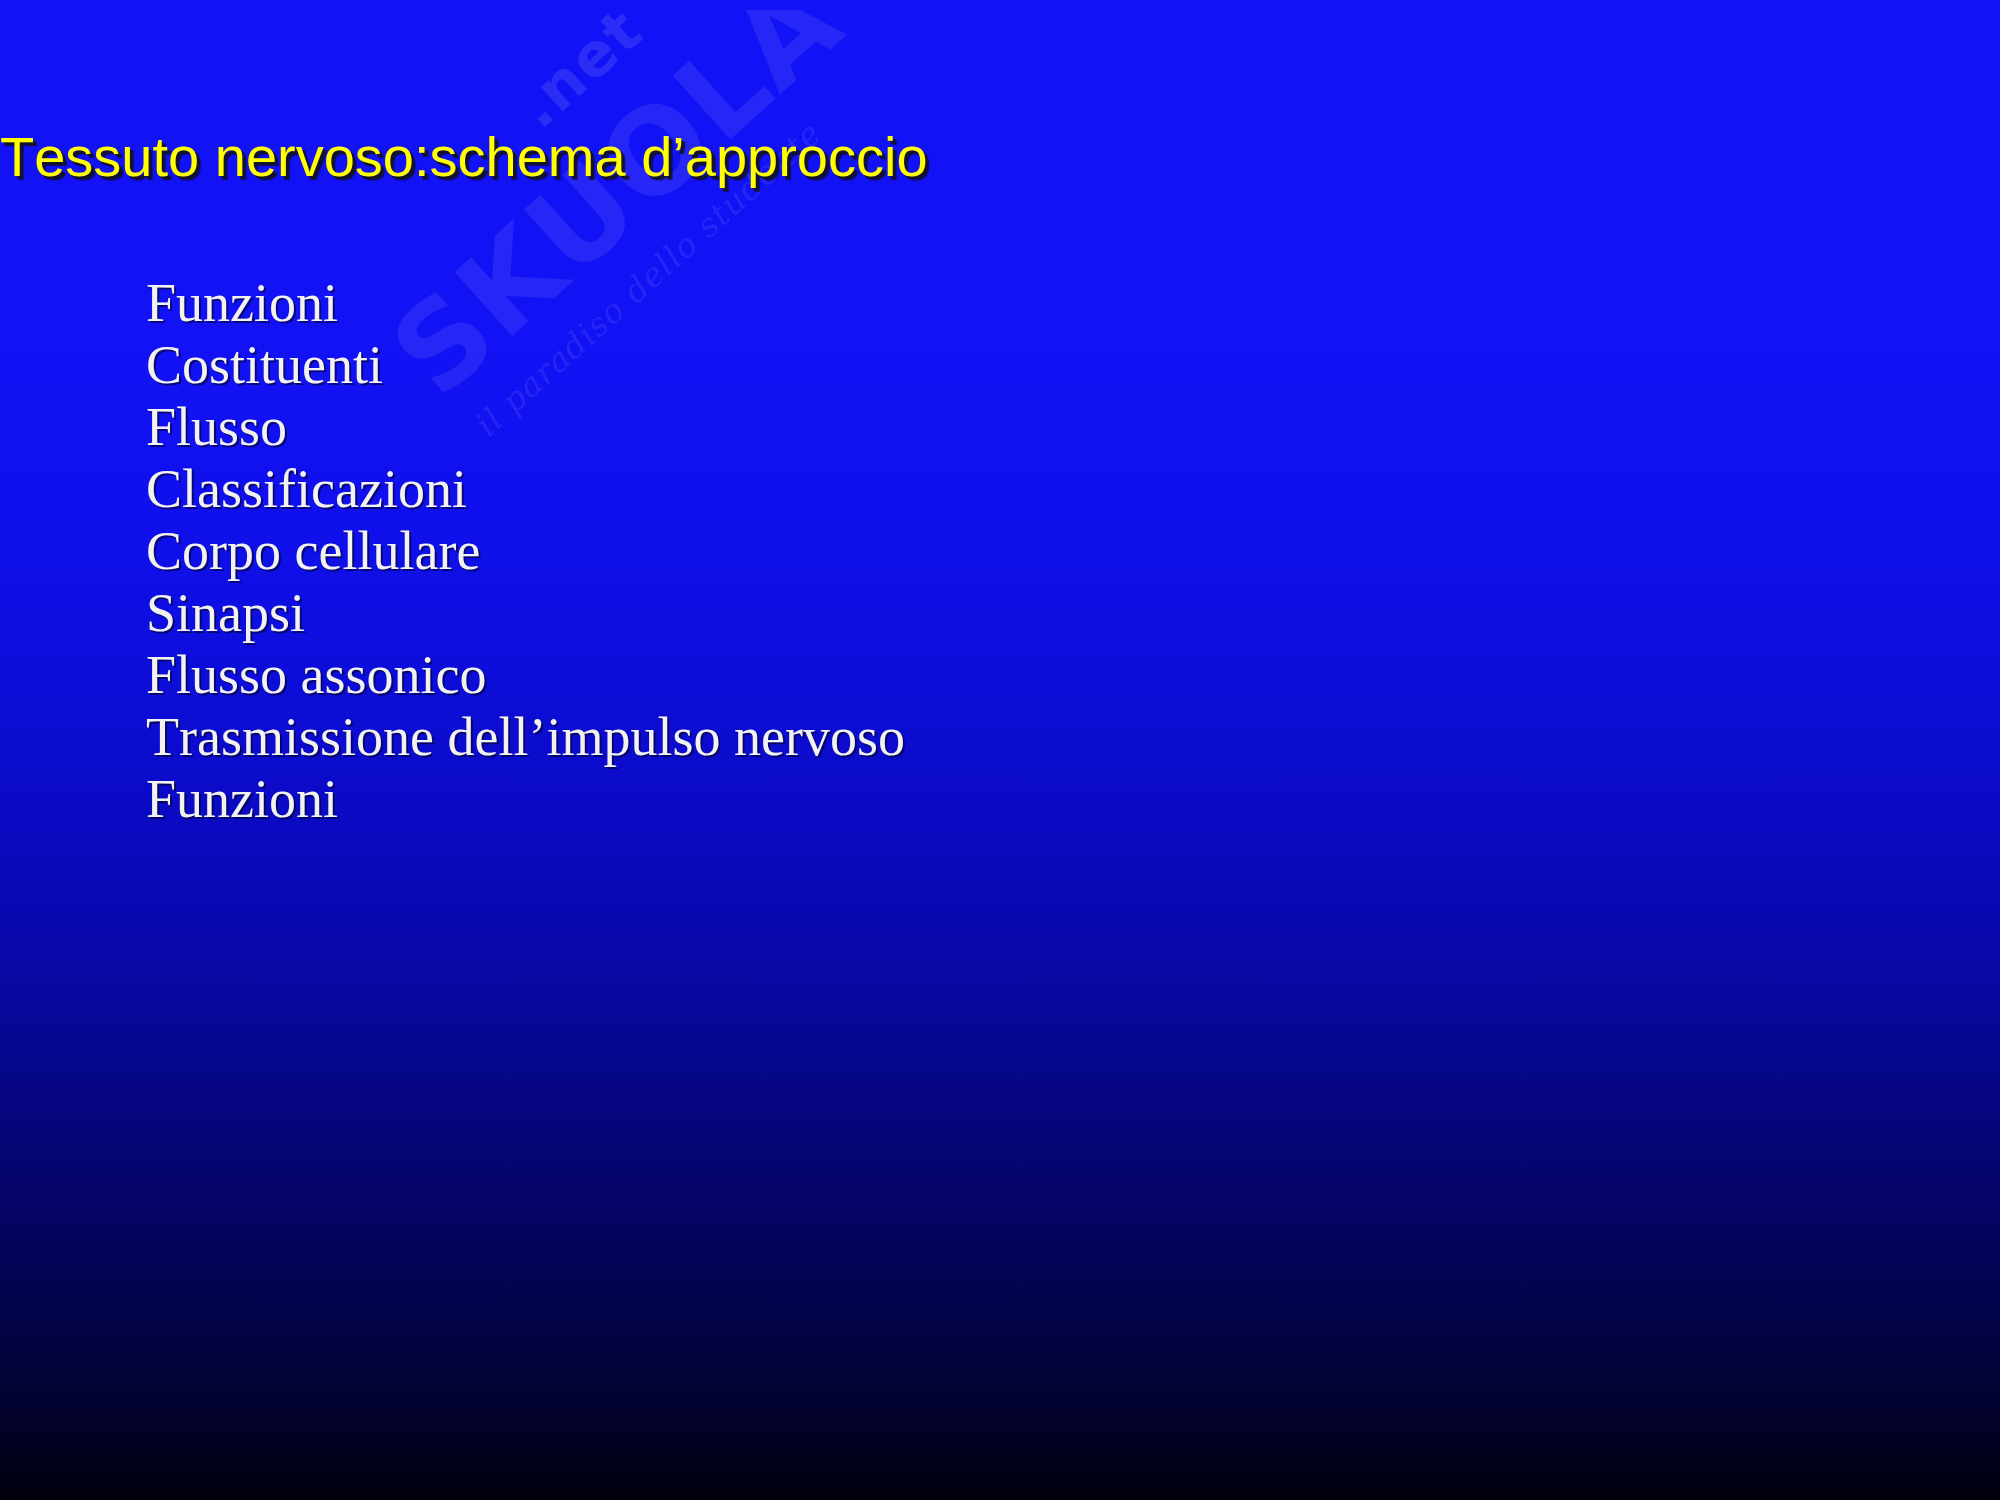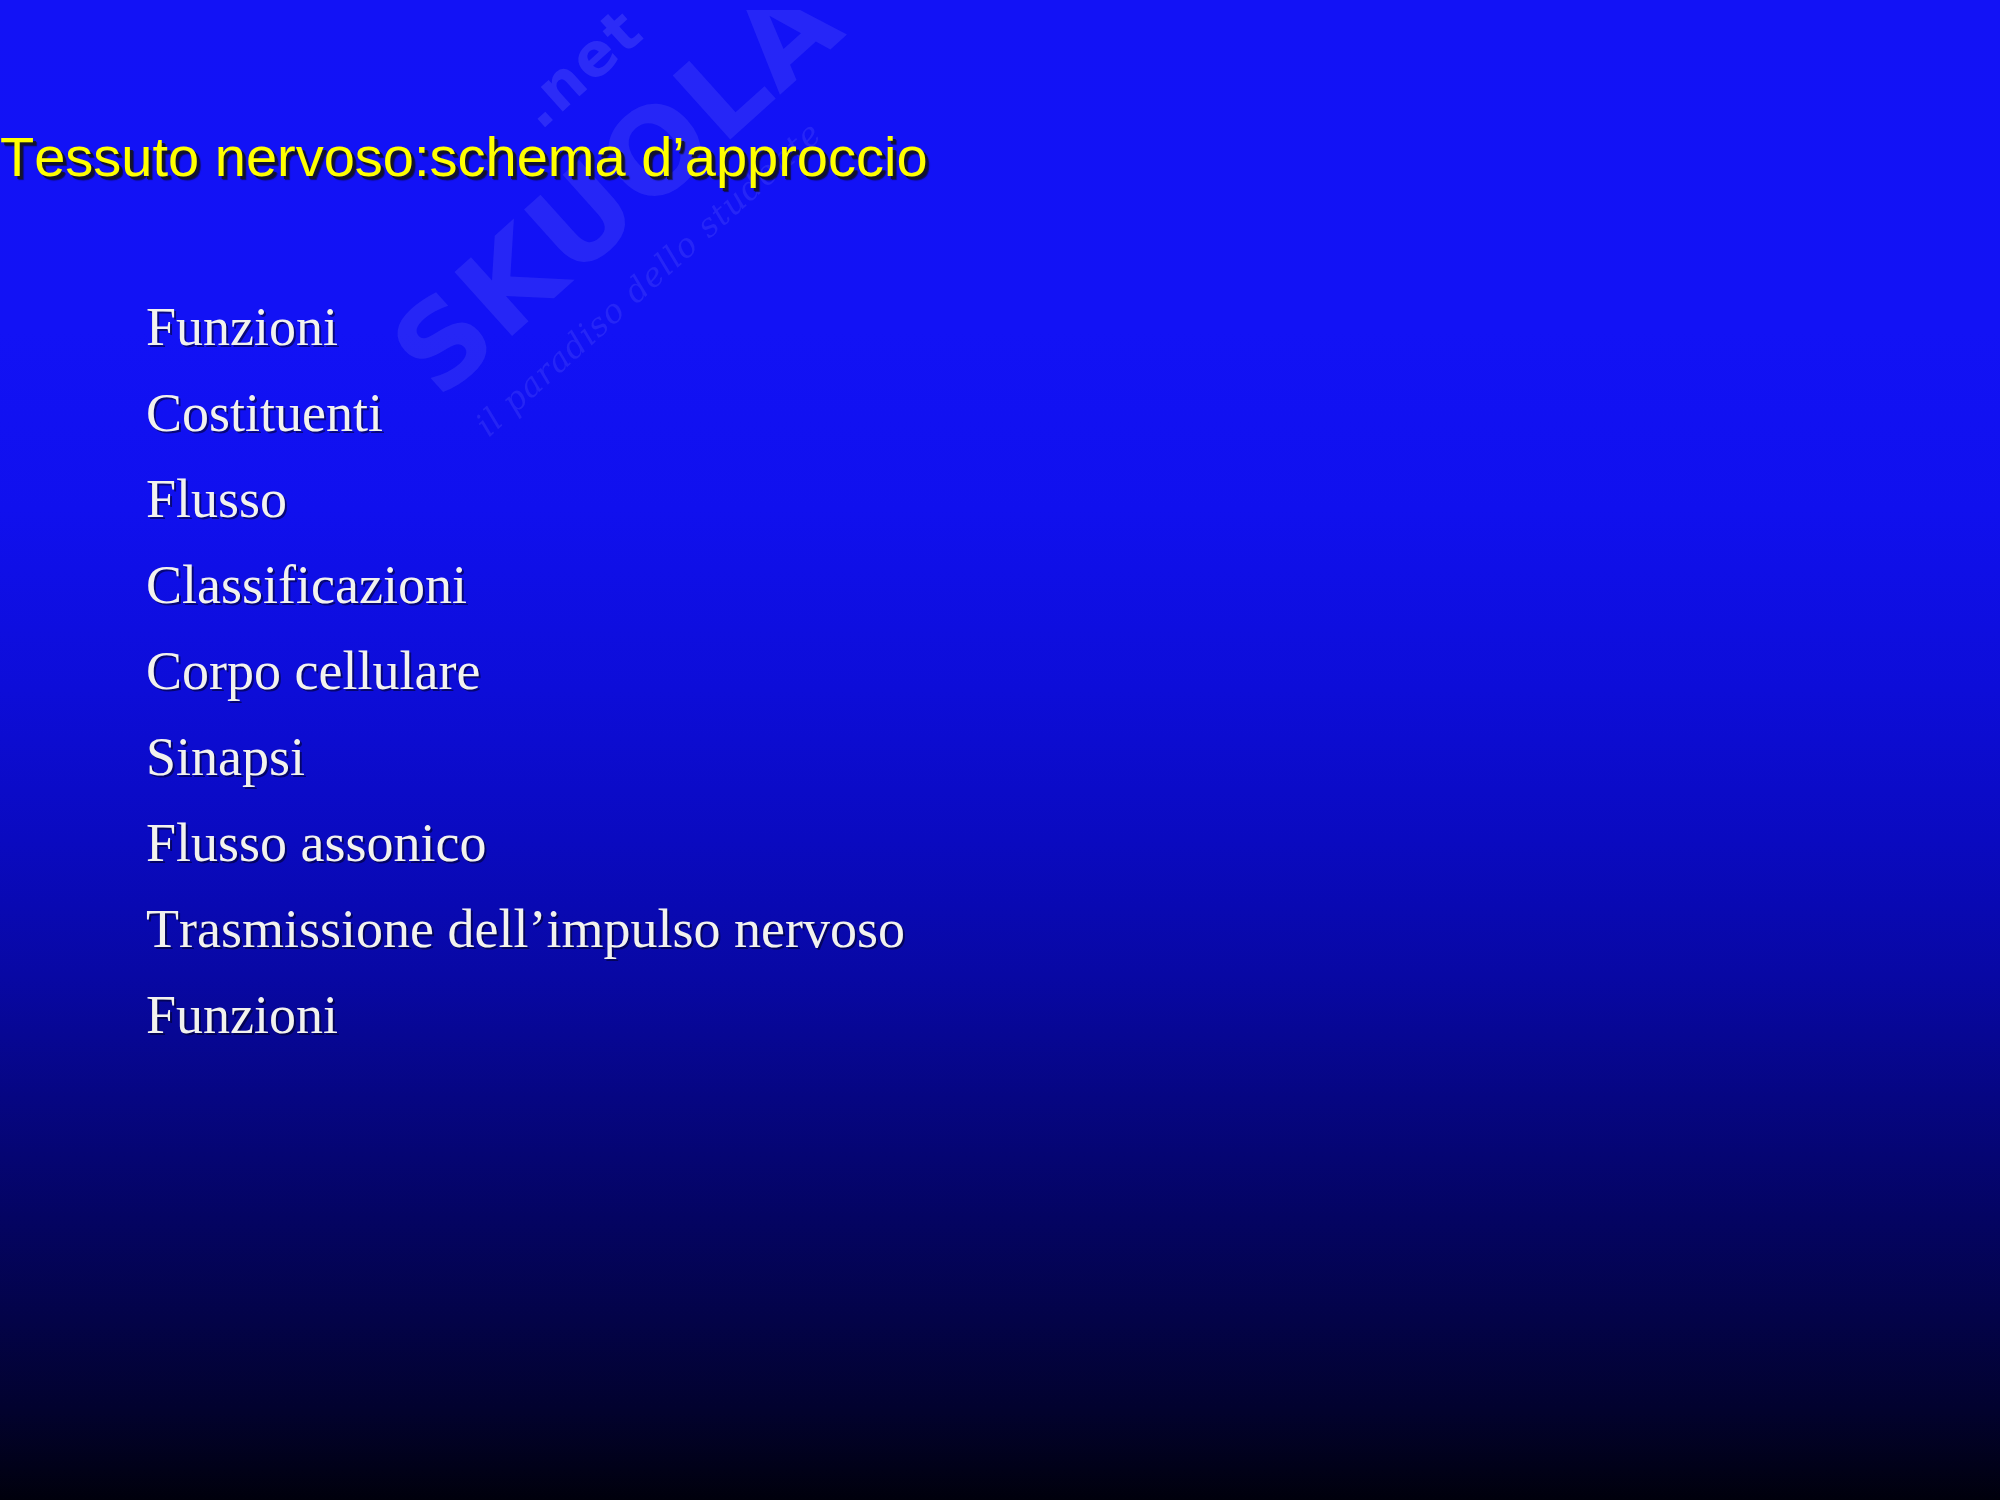--- a/index.html
+++ b/index.html
@@ -105,21 +105,20 @@
     width: 1700px;
     font-family: "Liberation Serif", serif;
     font-size: 54px;
     line-height: 62px;
     color: #f2f2ee;
     text-shadow: 2px 2px 0 rgba(0,0,25,0.55);
   }
   .list-item {
     white-space: nowrap;
     height: 62px;
-    margin-top: 24px;
   }
 </style>
 </head>
 <body>
 
 <div id="slide">
 
   <div id="watermark">
     <div id="wm-inner">
       <div class="wm-word" id="wm-skuola">SKUOLA</div>

